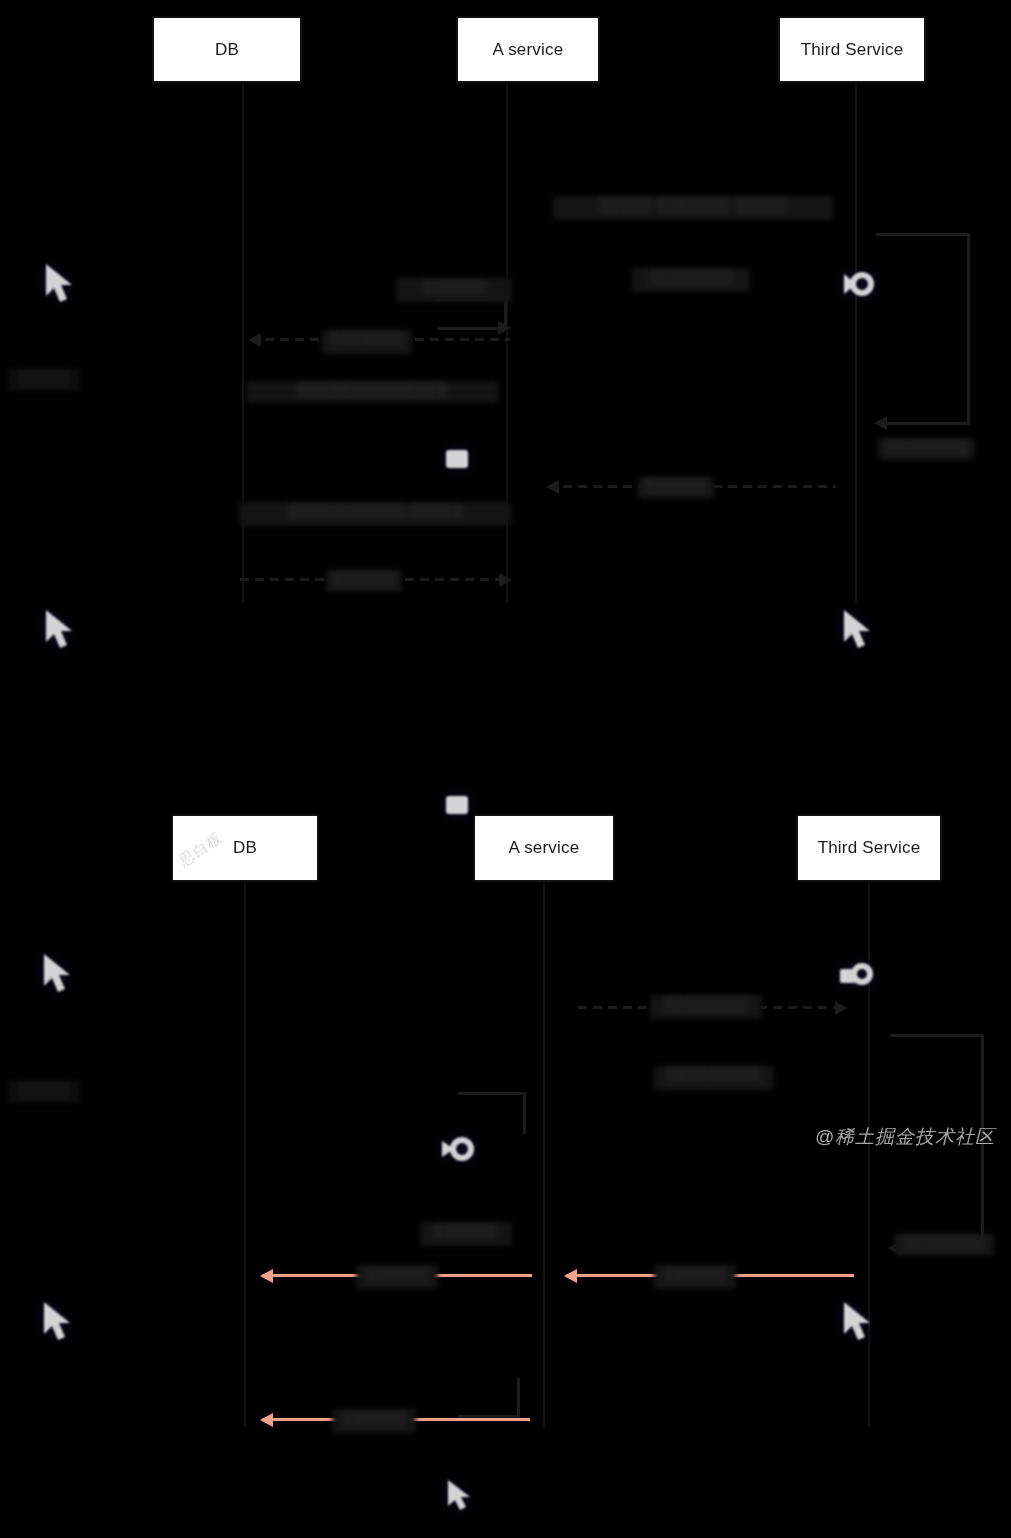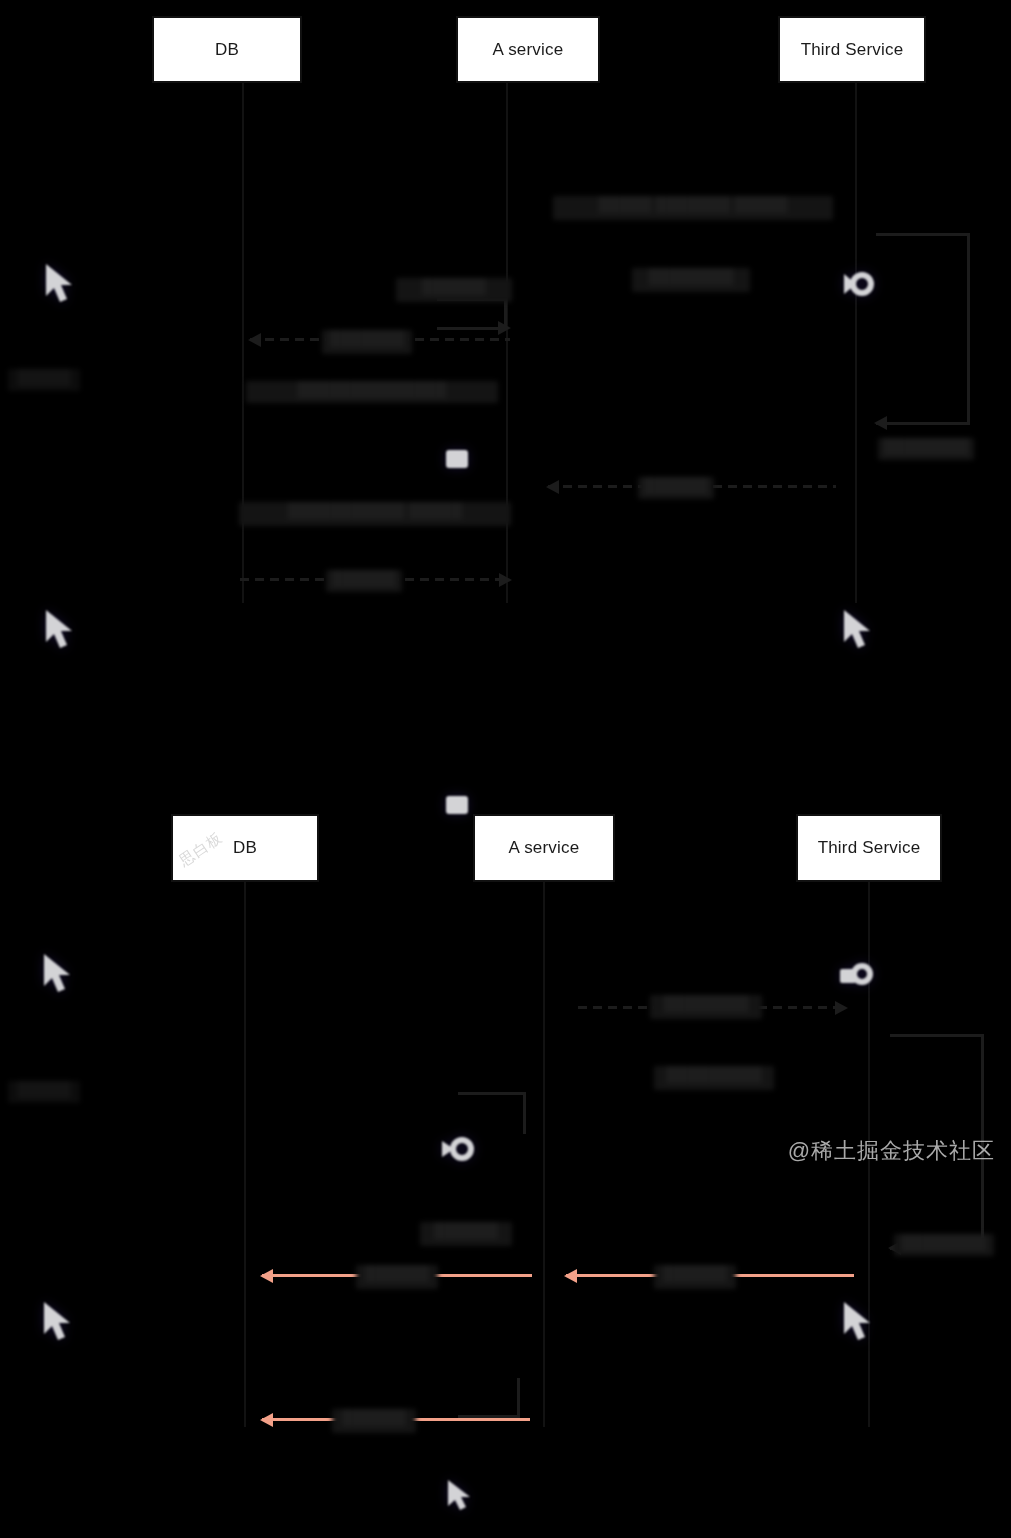--- a/index.html
+++ b/index.html
@@ -121,27 +121,28 @@
     color: #d3d3d6;
     line-height: 1;
     filter: blur(1.2px) drop-shadow(0 0 6px rgba(20,14,48,.95));
     user-select: none;
   }
   .glyph svg { display: block; }
 
   
   .wm-corner {
     position: absolute;
-    right: 16px; bottom: 0;
+    right: 16px; bottom: 16px;
     color: #cfcfcf;
-    font-size: 22px;
+    font-size: 19px;
     letter-spacing: 1px;
     opacity: .82;
     filter: blur(.4px);
     font-family: "Liberation Sans", sans-serif;
+    font-style: italic;
   }
   .wm-box {
     position: absolute;
     color: #b9b9b9;
     font-size: 15px;
     transform: rotate(-34deg);
     opacity: .55;
     letter-spacing: 1px;
     font-family: "Liberation Sans", sans-serif;
   }

